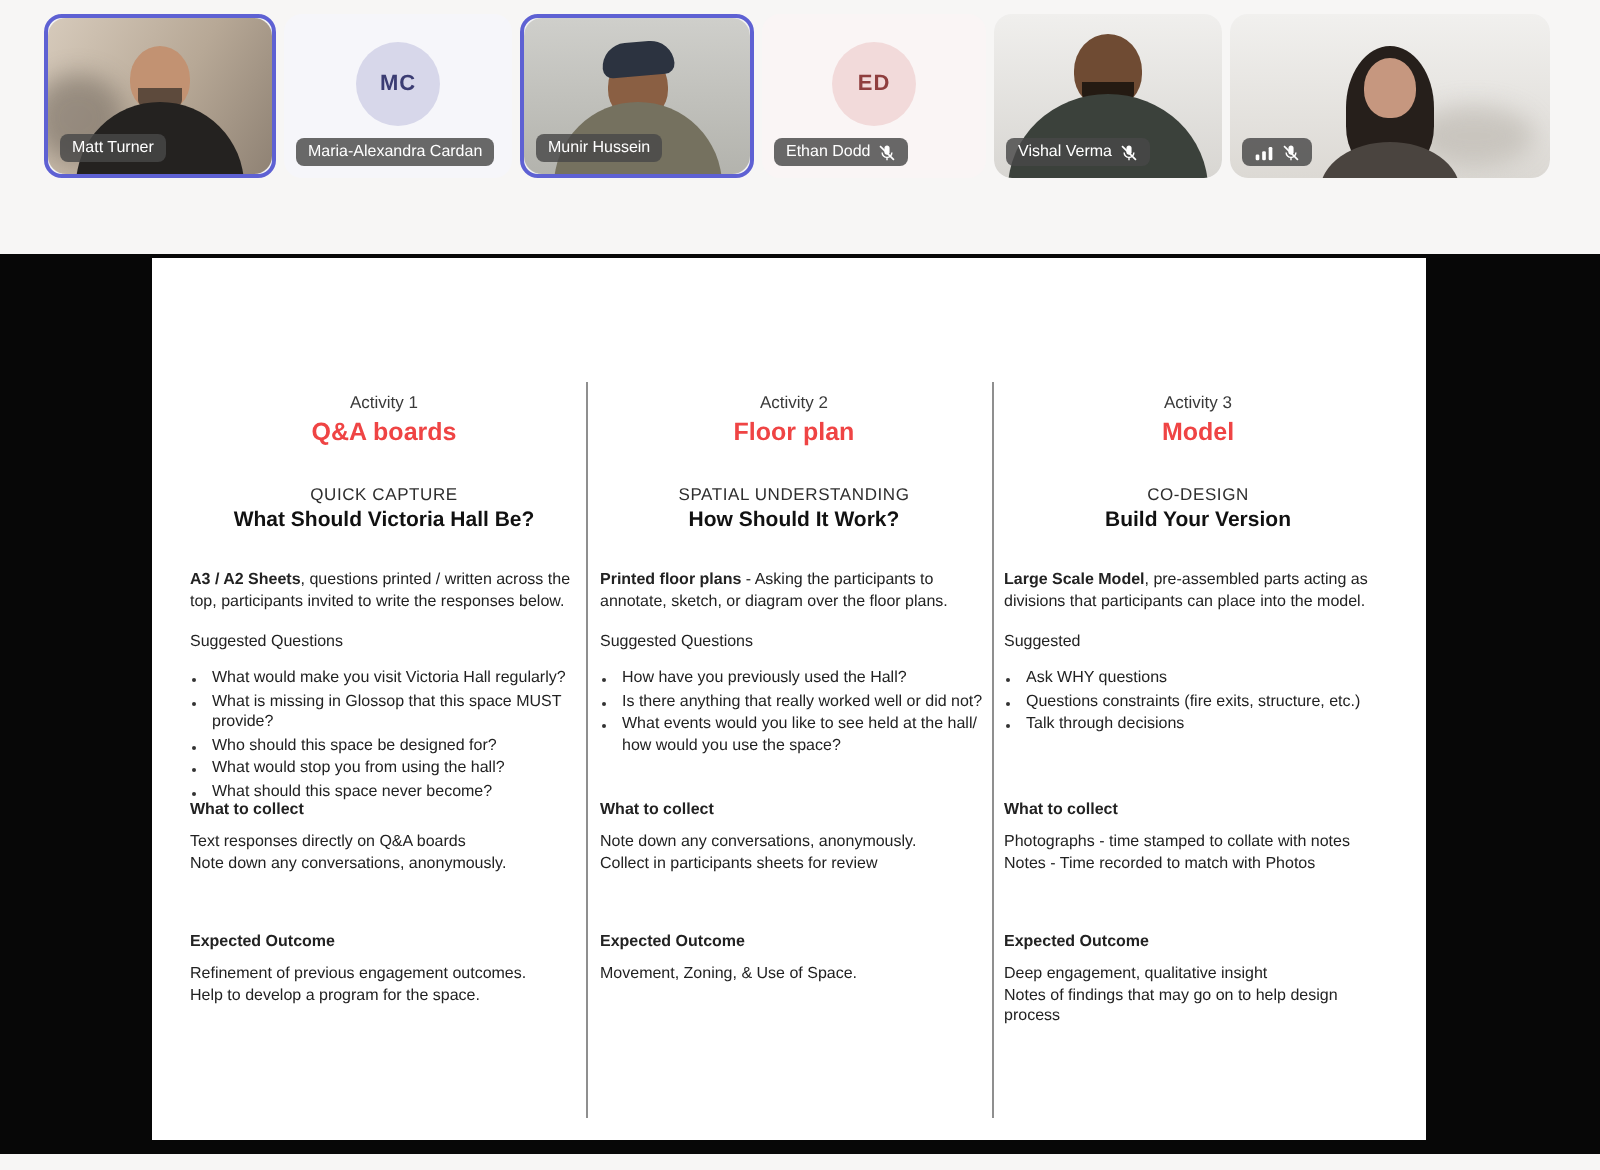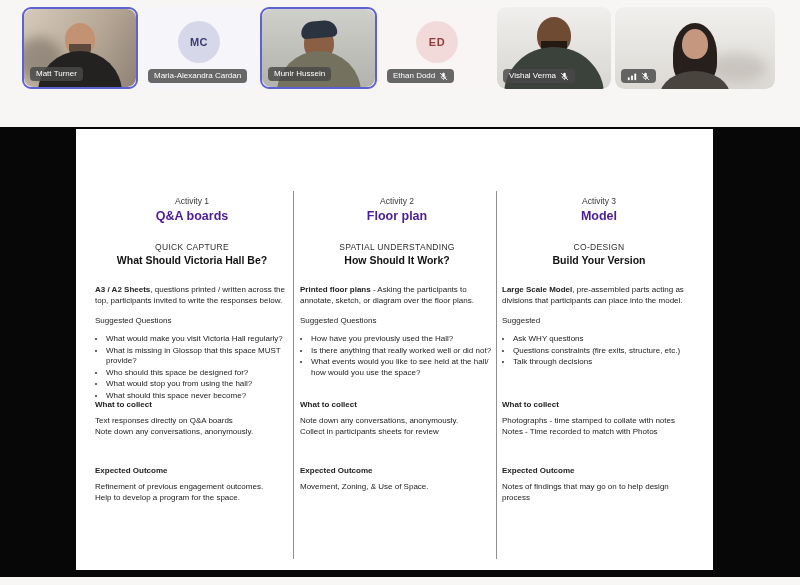--- a/index.html
+++ b/index.html
@@ -71,21 +71,21 @@
   .doc-title { position:absolute; left:19px; top:19px; font-size:13px; font-weight:bold; color:#1e1e1e; }
 
   .divider { position:absolute; top:62px; width:1px; height:368px; background:#8f8f8f; }
   .div1{ left:217px; } .div2{ left:420px; }
 
   .column { position:absolute; top:67px; width:194px; height:366px; color:#222; font-size:8px; }
   .col1{ left:19px; } .col2{ left:224px; } .col3{ left:426px; }
   .column .sec { position:absolute; left:0; right:0; }
   .sec-activity { top:0; text-align:center; }
   .activity-label { font-size:8.5px; color:#3a3a3a; }
-  .activity-name  { font-size:12.5px; font-weight:bold; color:#4c1d95; margin-top:3px; }
+  .activity-name  { font-size:12.5px; font-weight:bold; color:#ef4444; margin-top:3px; }
   .sec-capture { top:46px; text-align:center; }
   .tagline  { font-size:8.5px; letter-spacing:.3px; color:#2e2e2e; }
   .subtitle { font-size:10.5px; font-weight:bold; color:#111; margin-top:2px; }
   .sec-desc { top:89px; line-height:10.5px; }
   .sec-suggested { top:120px; font-weight:normal; }
   .sec-bullets { top:138px; }
   .sec-bullets ul { margin:0; padding-left:11px; }
   .sec-bullets li { line-height:10.5px; margin-bottom:1px; }
   .sec-bullets li::marker { font-size:7px; color:#333; }
   .sec-collect-h { top:204px; font-weight:bold; }
@@ -267,17 +267,18 @@
             <li>Talk through decisions</li>
           </ul>
       </div>
       <div class="sec sec-collect-h">What to collect</div>
       <div class="sec sec-collect">
           <div>Photographs - time stamped to collate with notes</div>
           <div>Notes - Time recorded to match with Photos</div>
         </div>
       <div class="sec sec-outcome-h">Expected Outcome</div>
       <div class="sec sec-outcome">
+          <div>Deep engagement, qualitative insight</div>
           <div>Notes of findings that may go on to help design process</div>
         </div>
     </div>
   </div>
 </div>
 
 </body></html>

